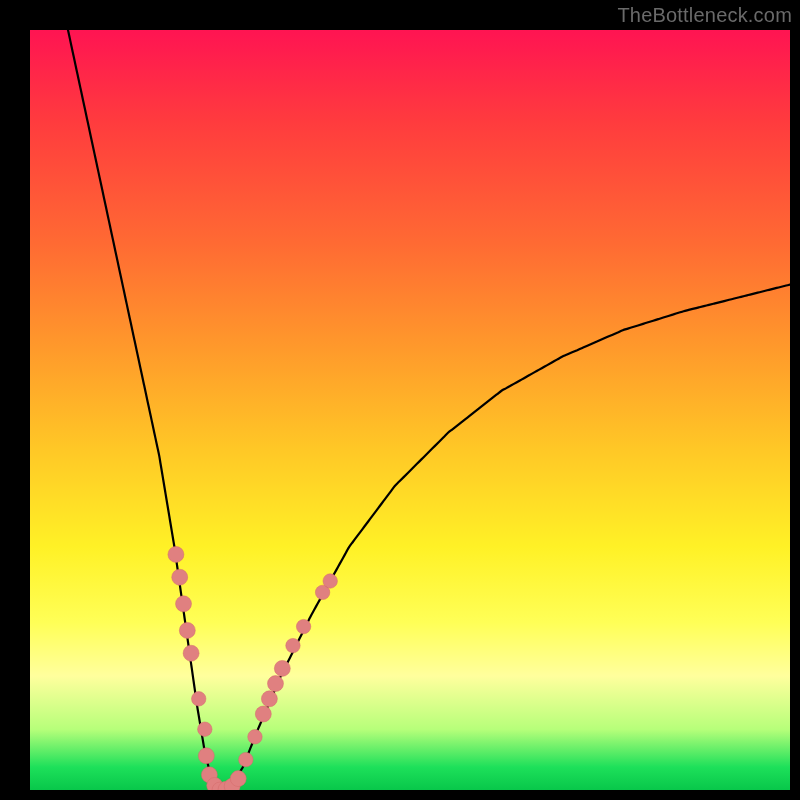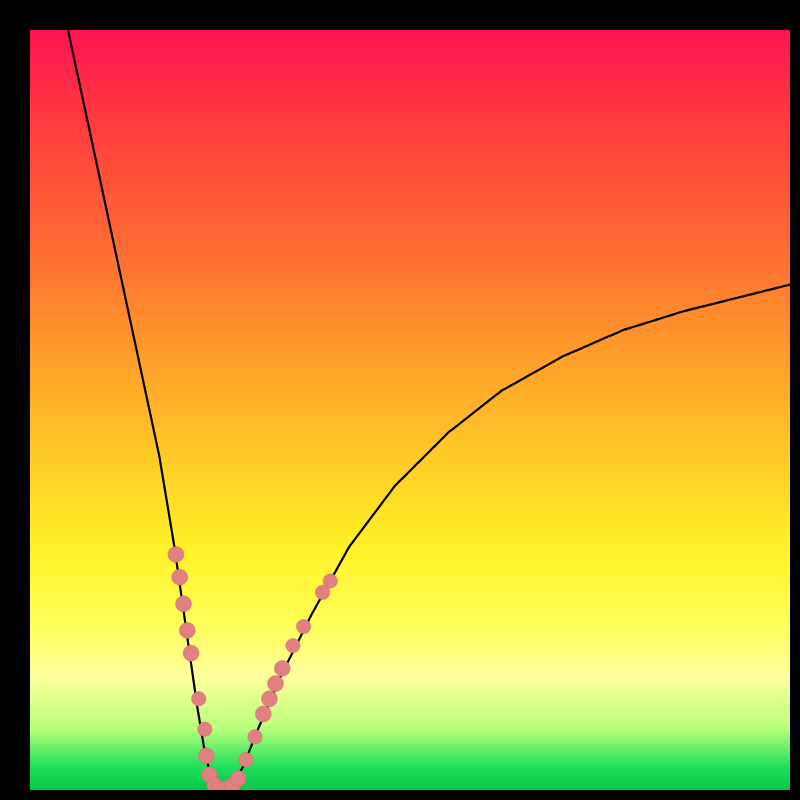--- a/index.html
+++ b/index.html
@@ -83,13 +83,14 @@
           <circle cx="239.4" cy="668.8" r="7.98" fill="#e08080" stroke="#d46a6a" stroke-width="0.5"></circle>
           <circle cx="245.47999999999996" cy="653.6" r="7.98" fill="#e08080" stroke="#d46a6a" stroke-width="0.5"></circle>
           <circle cx="252.32000000000002" cy="638.4" r="7.98" fill="#e08080" stroke="#d46a6a" stroke-width="0.5"></circle>
           <circle cx="262.96000000000004" cy="615.6" r="7.22" fill="#e08080" stroke="#d46a6a" stroke-width="0.5"></circle>
           <circle cx="273.59999999999997" cy="596.6" r="7.22" fill="#e08080" stroke="#d46a6a" stroke-width="0.5"></circle>
           <circle cx="292.6" cy="562.4" r="7.22" fill="#e08080" stroke="#d46a6a" stroke-width="0.5"></circle>
           <circle cx="300.2" cy="551" r="7.22" fill="#e08080" stroke="#d46a6a" stroke-width="0.5"></circle>
         </g>
     </svg>
   </div>
+  <div class="watermark">TheBottleneck.com</div>
 </div>
 
 </body></html>

